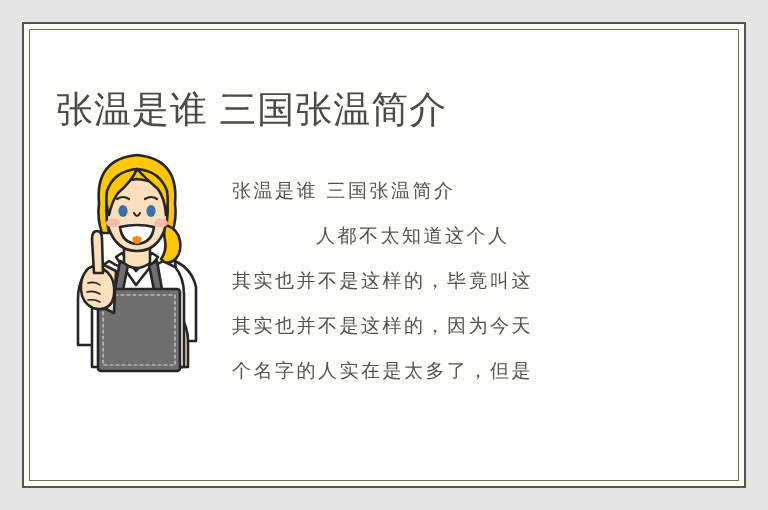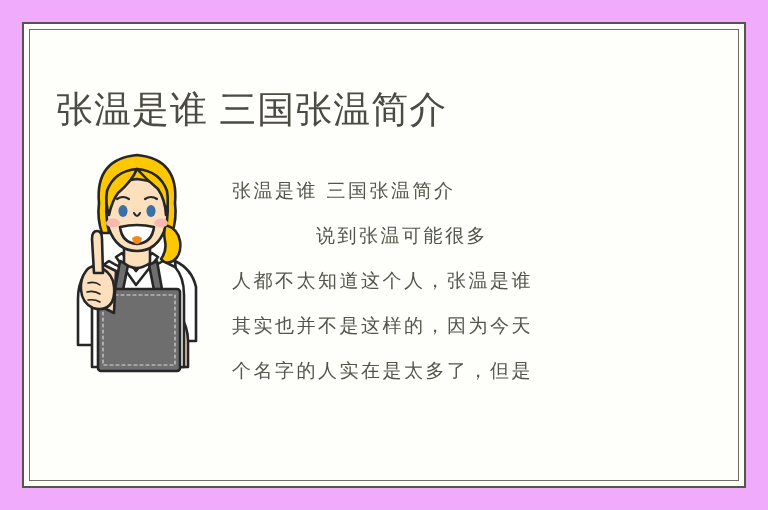--- a/index.html
+++ b/index.html
@@ -10,21 +10,21 @@
     width: 768px;
     height: 510px;
     background: #fdfdf6;
     font-family: "Liberation Sans", sans-serif;
     overflow: hidden;
   }
   .page {
     position: relative;
     width: 768px;
     height: 510px;
-    background: #f0abfc;
+    background: #e5e5e5;
   }
   
   .frame-outer {
     position: absolute;
     left: 22px;
     top: 22px;
     width: 724px;
     height: 466px;
     border: 2px solid #55564b;
     box-sizing: border-box;
@@ -149,19 +149,19 @@
         <path d="M72 68 Q75 74 78 68" fill="none" stroke-width="2"></path>
 
         <path d="M58 82 Q75 78 92 82 Q90 98 75 99 Q60 98 58 82 Z" fill="#ffffff"></path>
         <path d="M70 93 Q75 89 80 93 Q79 99 75 99 Q71 99 70 93 Z" fill="#f08a1e" stroke="none"></path>
       </g>
     </svg>
   </div>
 
   <div class="body-copy">
     <div class="line">张温是谁 三国张温简介</div>
-    <div class="line indent">说到张温可能很多</div>
-    <div class="line">人都不太知道这个人，张温是谁</div>
+    <div class="line indent">人都不太知道这个人</div>
+    <div class="line">其实也并不是这样的，毕竟叫这</div>
     <div class="line">其实也并不是这样的，因为今天</div>
     <div class="line">个名字的人实在是太多了，但是</div>
   </div>
 
 </div>
 
 </body></html>

